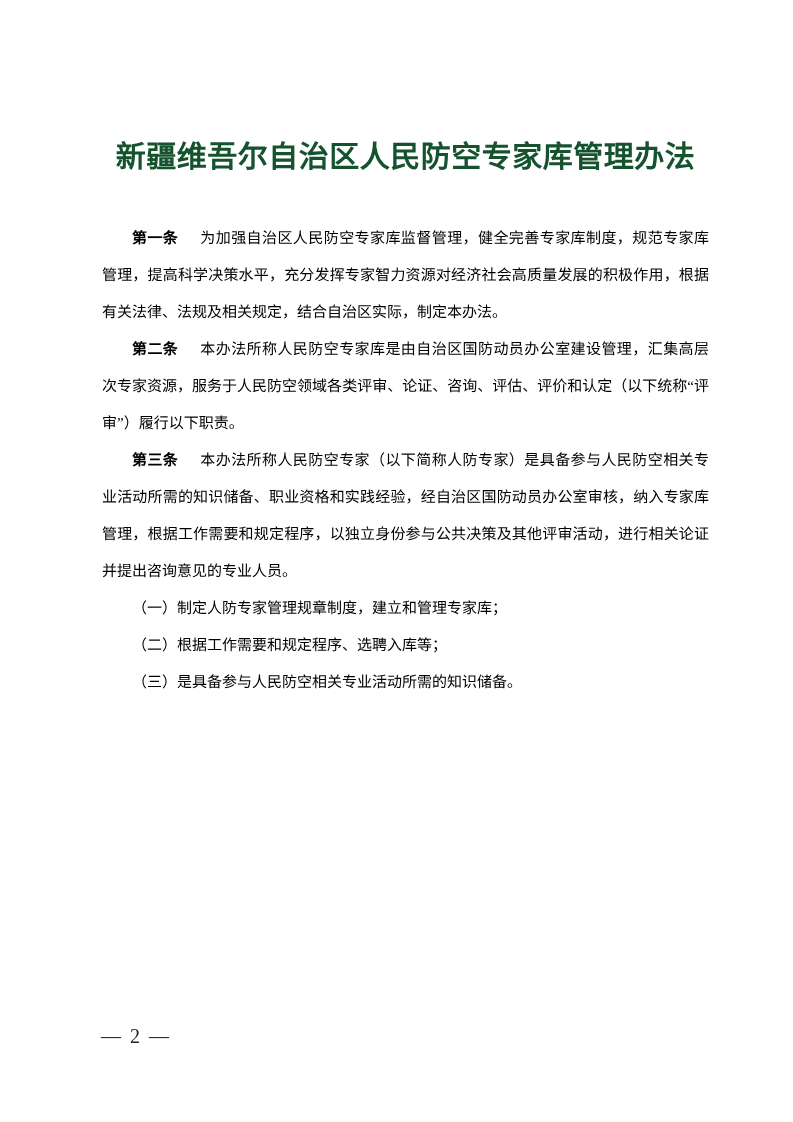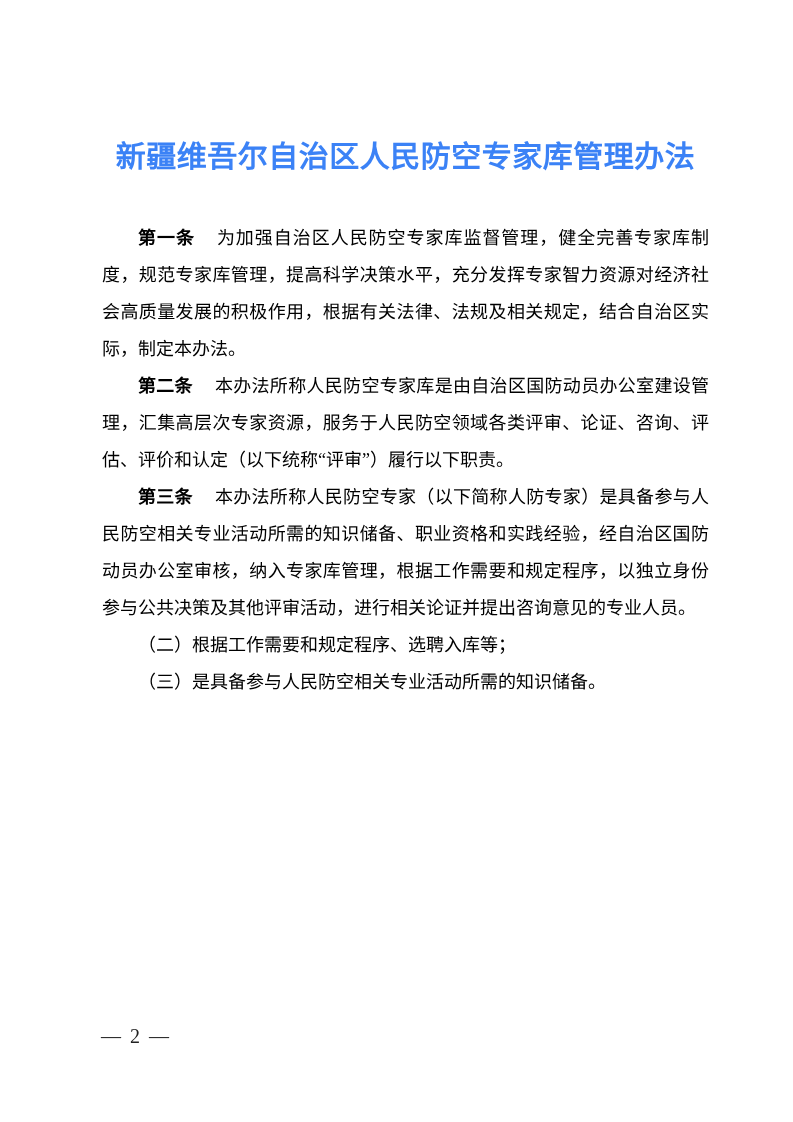--- a/index.html
+++ b/index.html
@@ -21,25 +21,25 @@
     width: 607px;
   }
   .doc-title {
     margin: 138px 0 0 0;
     padding: 0;
     font-size: 30px;
     line-height: 38px;
     font-weight: bold;
     text-align: center;
     letter-spacing: 0.5px;
-    color: #3b82f6;
+    color: #14532d;
   }
   .doc-body {
     margin-top: 44px;
-    font-size: 18px;
+    font-size: 15px;
     line-height: 37px;
     text-align: justify;
     color: #000000;
   }
   .para {
     margin: 0;
     padding: 0;
     text-indent: 2em;
   }
   .clause-label {
@@ -65,18 +65,19 @@
 </head>
 <body>
 
 <div class="page">
   <div class="content">
     <h1 class="doc-title">新疆维吾尔自治区人民防空专家库管理办法</h1>
     <div class="doc-body">
       <p class="para"><span class="clause-label">第一条</span><span class="clause-text">为加强自治区人民防空专家库监督管理，健全完善专家库制度，规范专家库管理，提高科学决策水平，充分发挥专家智力资源对经济社会高质量发展的积极作用，根据有关法律、法规及相关规定，结合自治区实际，制定本办法。</span></p>
       <p class="para"><span class="clause-label">第二条</span><span class="clause-text">本办法所称人民防空专家库是由自治区国防动员办公室建设管理，汇集高层次专家资源，服务于人民防空领域各类评审、论证、咨询、评估、评价和认定（以下统称“评审”）履行以下职责。</span></p>
       <p class="para"><span class="clause-label">第三条</span><span class="clause-text">本办法所称人民防空专家（以下简称人防专家）是具备参与人民防空相关专业活动所需的知识储备、职业资格和实践经验，经自治区国防动员办公室审核，纳入专家库管理，根据工作需要和规定程序，以独立身份参与公共决策及其他评审活动，进行相关论证并提出咨询意见的专业人员。</span></p>
+      <p class="item">（一）制定人防专家管理规章制度，建立和管理专家库；</p>
       <p class="item">（二）根据工作需要和规定程序、选聘入库等；</p>
       <p class="item">（三）是具备参与人民防空相关专业活动所需的知识储备。</p>
     </div>
   </div>
   <div class="page-number">— 2 —</div>
 </div>
 
 </body></html>

